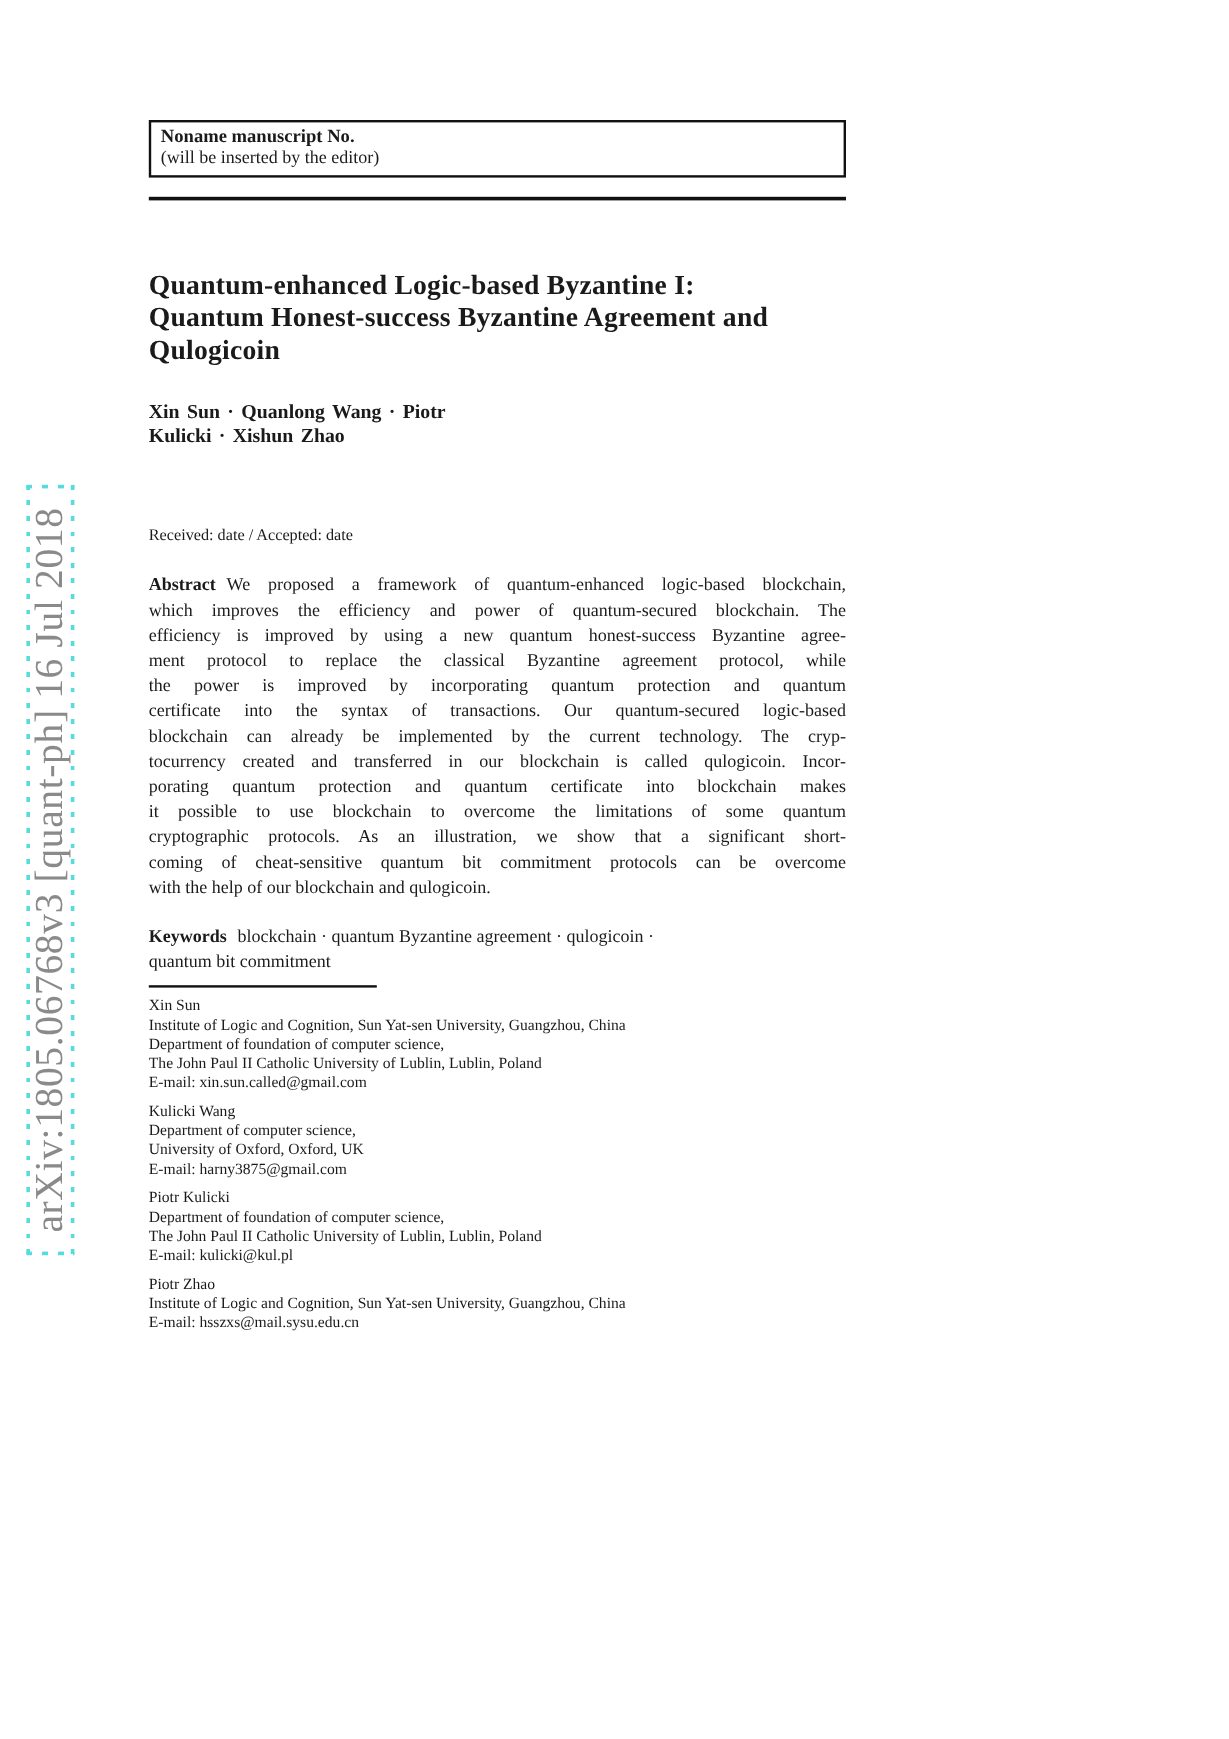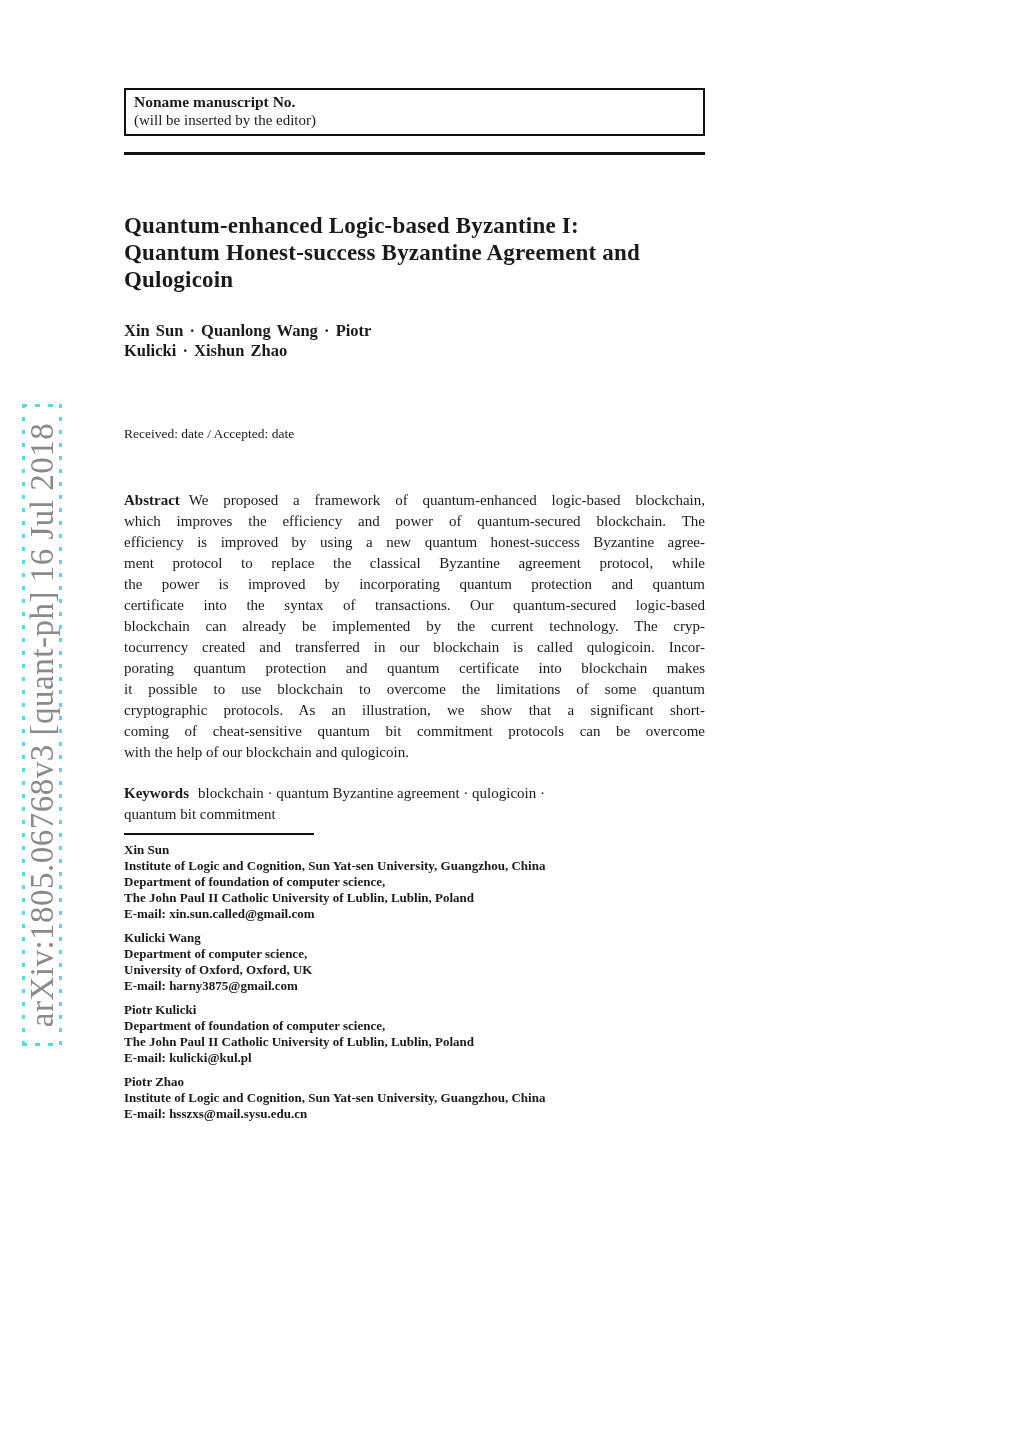--- a/index.html
+++ b/index.html
@@ -39,21 +39,21 @@
     transform: translate(-50%, -50%) rotate(-90deg);
     white-space: nowrap;
     font-size: 33px;
     letter-spacing: 0.5px;
     color: #8a8a8a;
   }
 
   
   .column {
     position: absolute;
-    left: 124px; top: 0;
+    left: 124px; top: 12px;
     width: 581px;
   }
 
   .manuscript-box {
     margin-top: 88px;
     border: 2px solid #111;
     padding: 2px 8px 4px 8px;
     font-size: 15px;
     line-height: 19px;
   }
@@ -80,21 +80,21 @@
     line-height: 20px;
     word-spacing: 2px;
   }
 
   .received {
     margin-top: 64px;
     font-size: 13.5px;
     line-height: 17px;
   }
 
-  .abstract { margin-top: 48px; }
+  .abstract { margin-top: 24px; }
   .aline {
     font-size: 15px;
     line-height: 21px;
   }
   .jl { text-align: justify; text-align-last: justify; }
   .bold { font-weight: bold; }
   .label-sp { margin-right: 9px; }
 
   .keywords {
     margin-top: 20px;
@@ -102,21 +102,21 @@
     line-height: 21px;
   }
 
   .fn-rule {
     margin-top: 8px;
     width: 190px;
     border-top: 2px solid #111;
   }
 
   .footnotes { margin-top: 7px; }
-  .fn-block { margin-bottom: 8px; font-weight: bold; }
+  .fn-block { margin-bottom: 8px; }
   .fn-line {
     font-size: 13px;
     line-height: 16px;
   }
 </style>
 </head>
 <body>
 
 <div class="watermark">
   <div class="wm-edge wm-left"></div>

